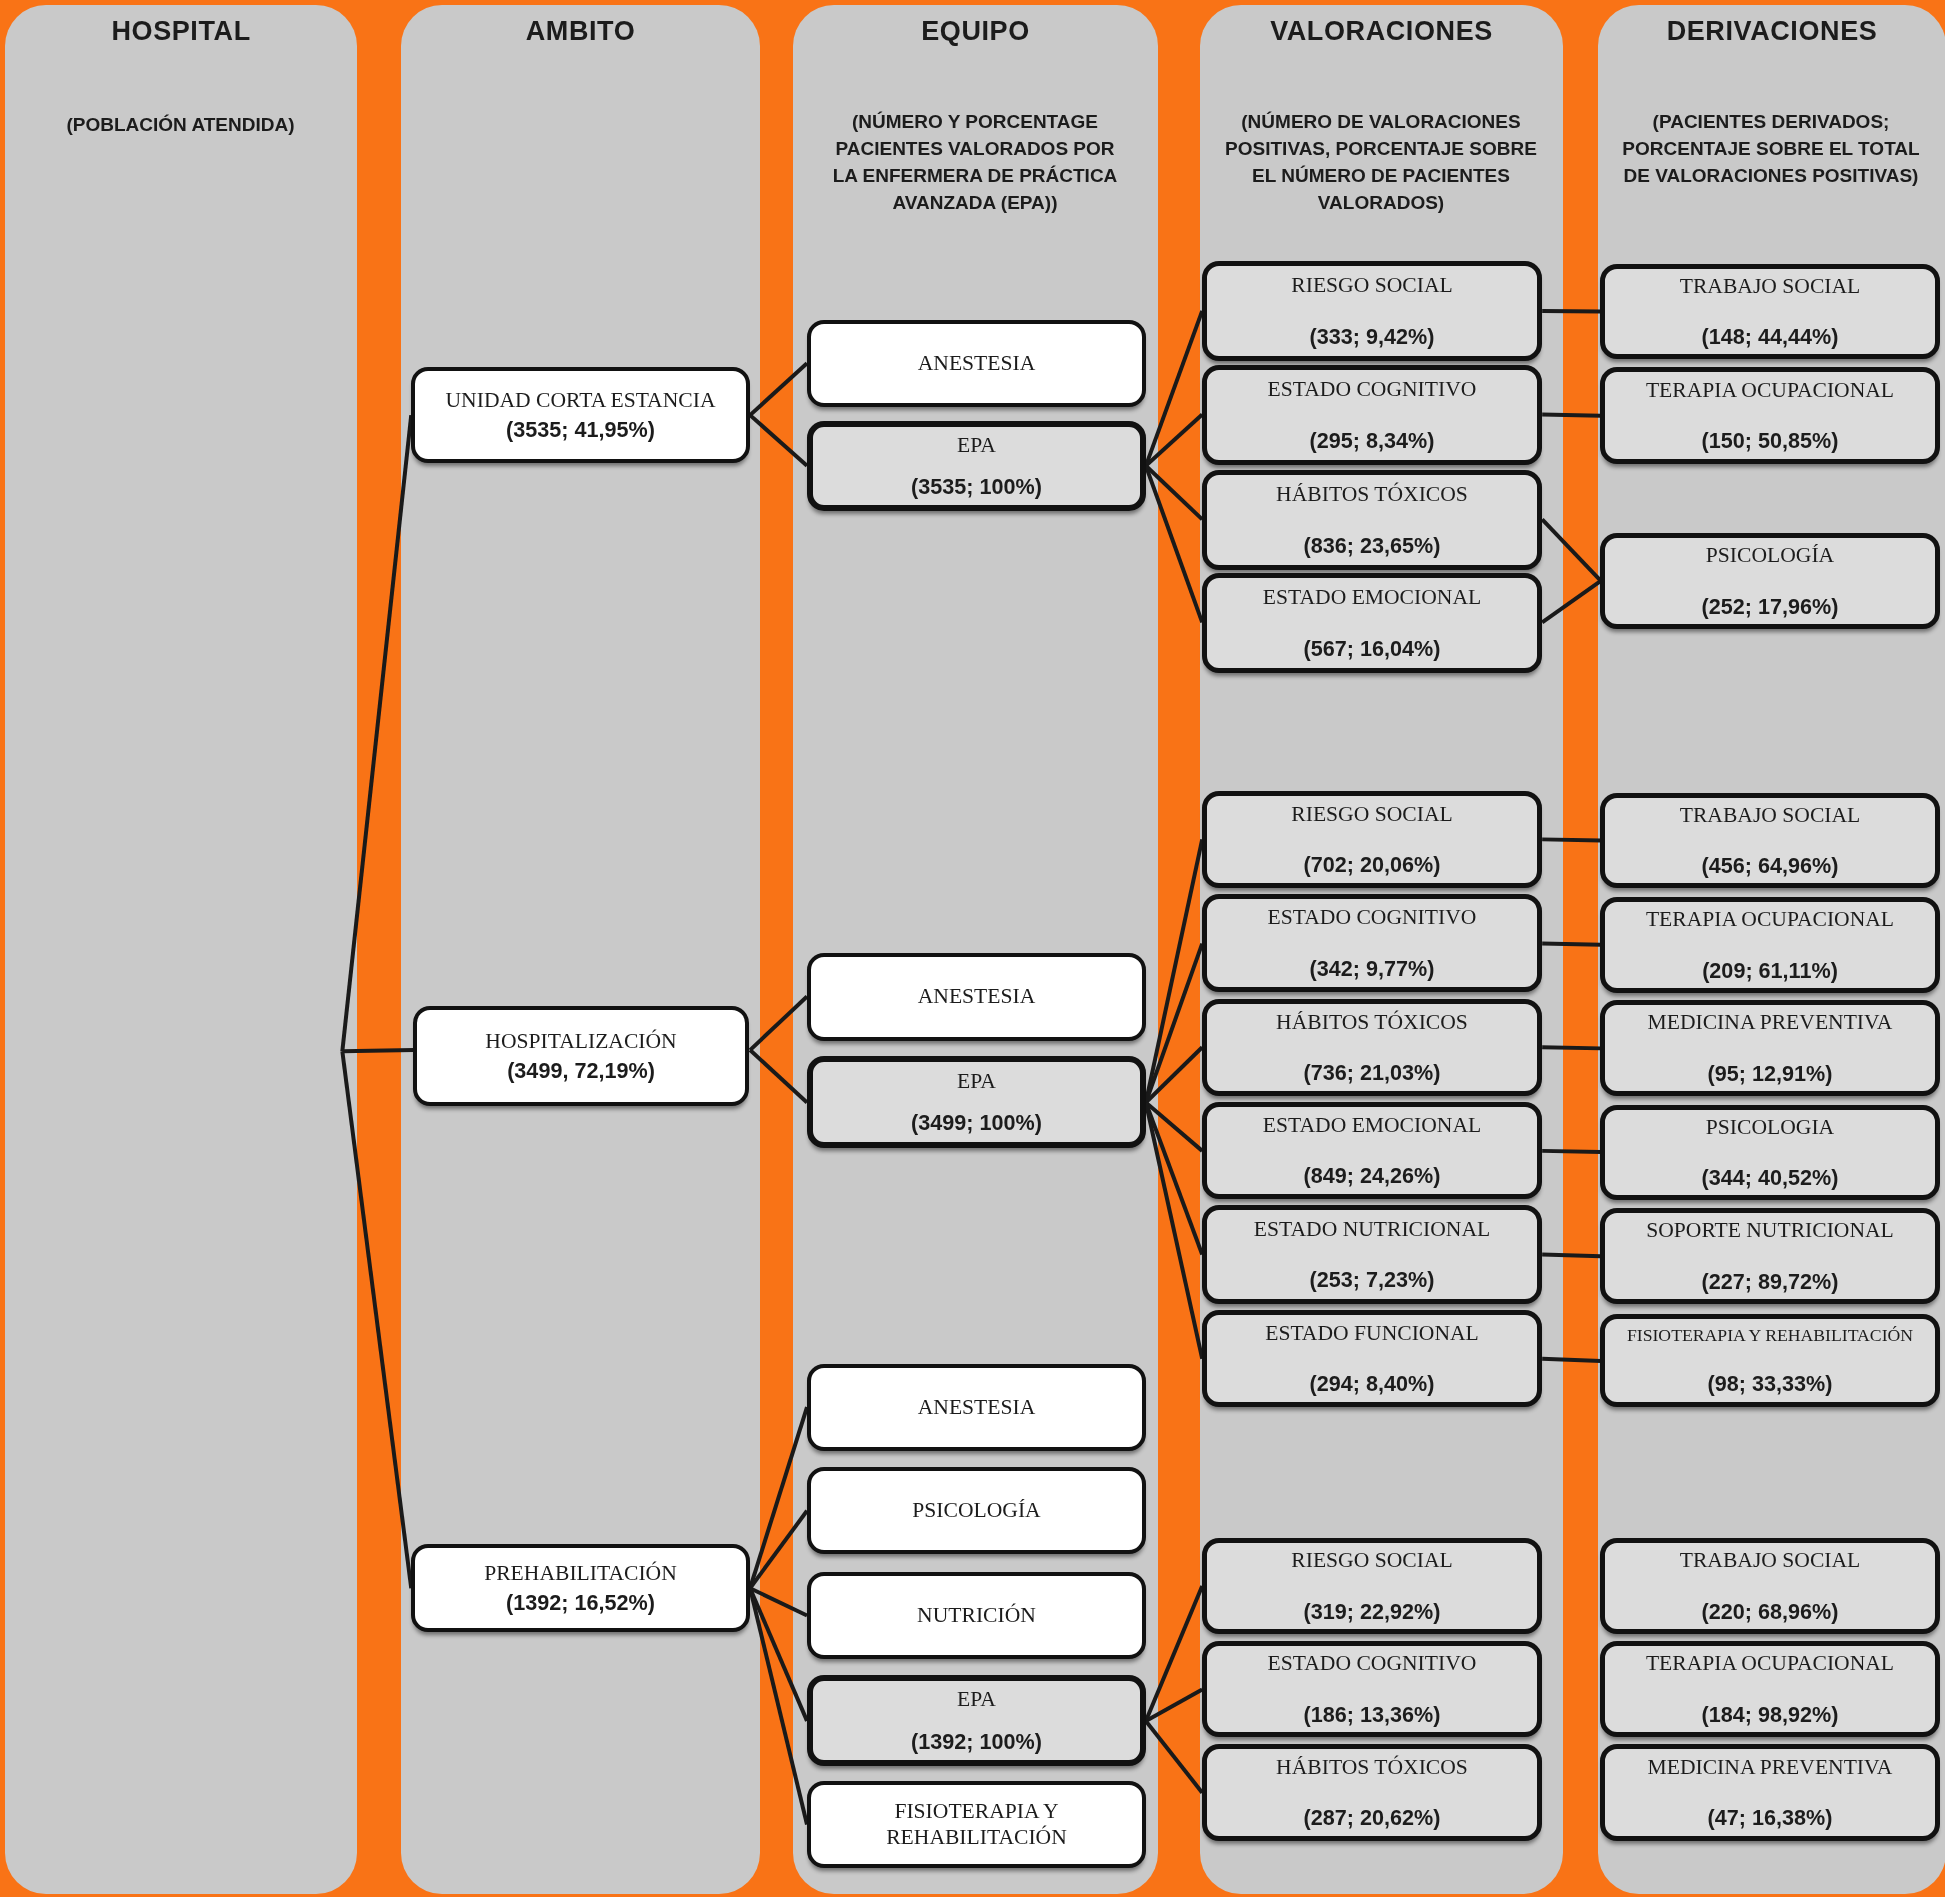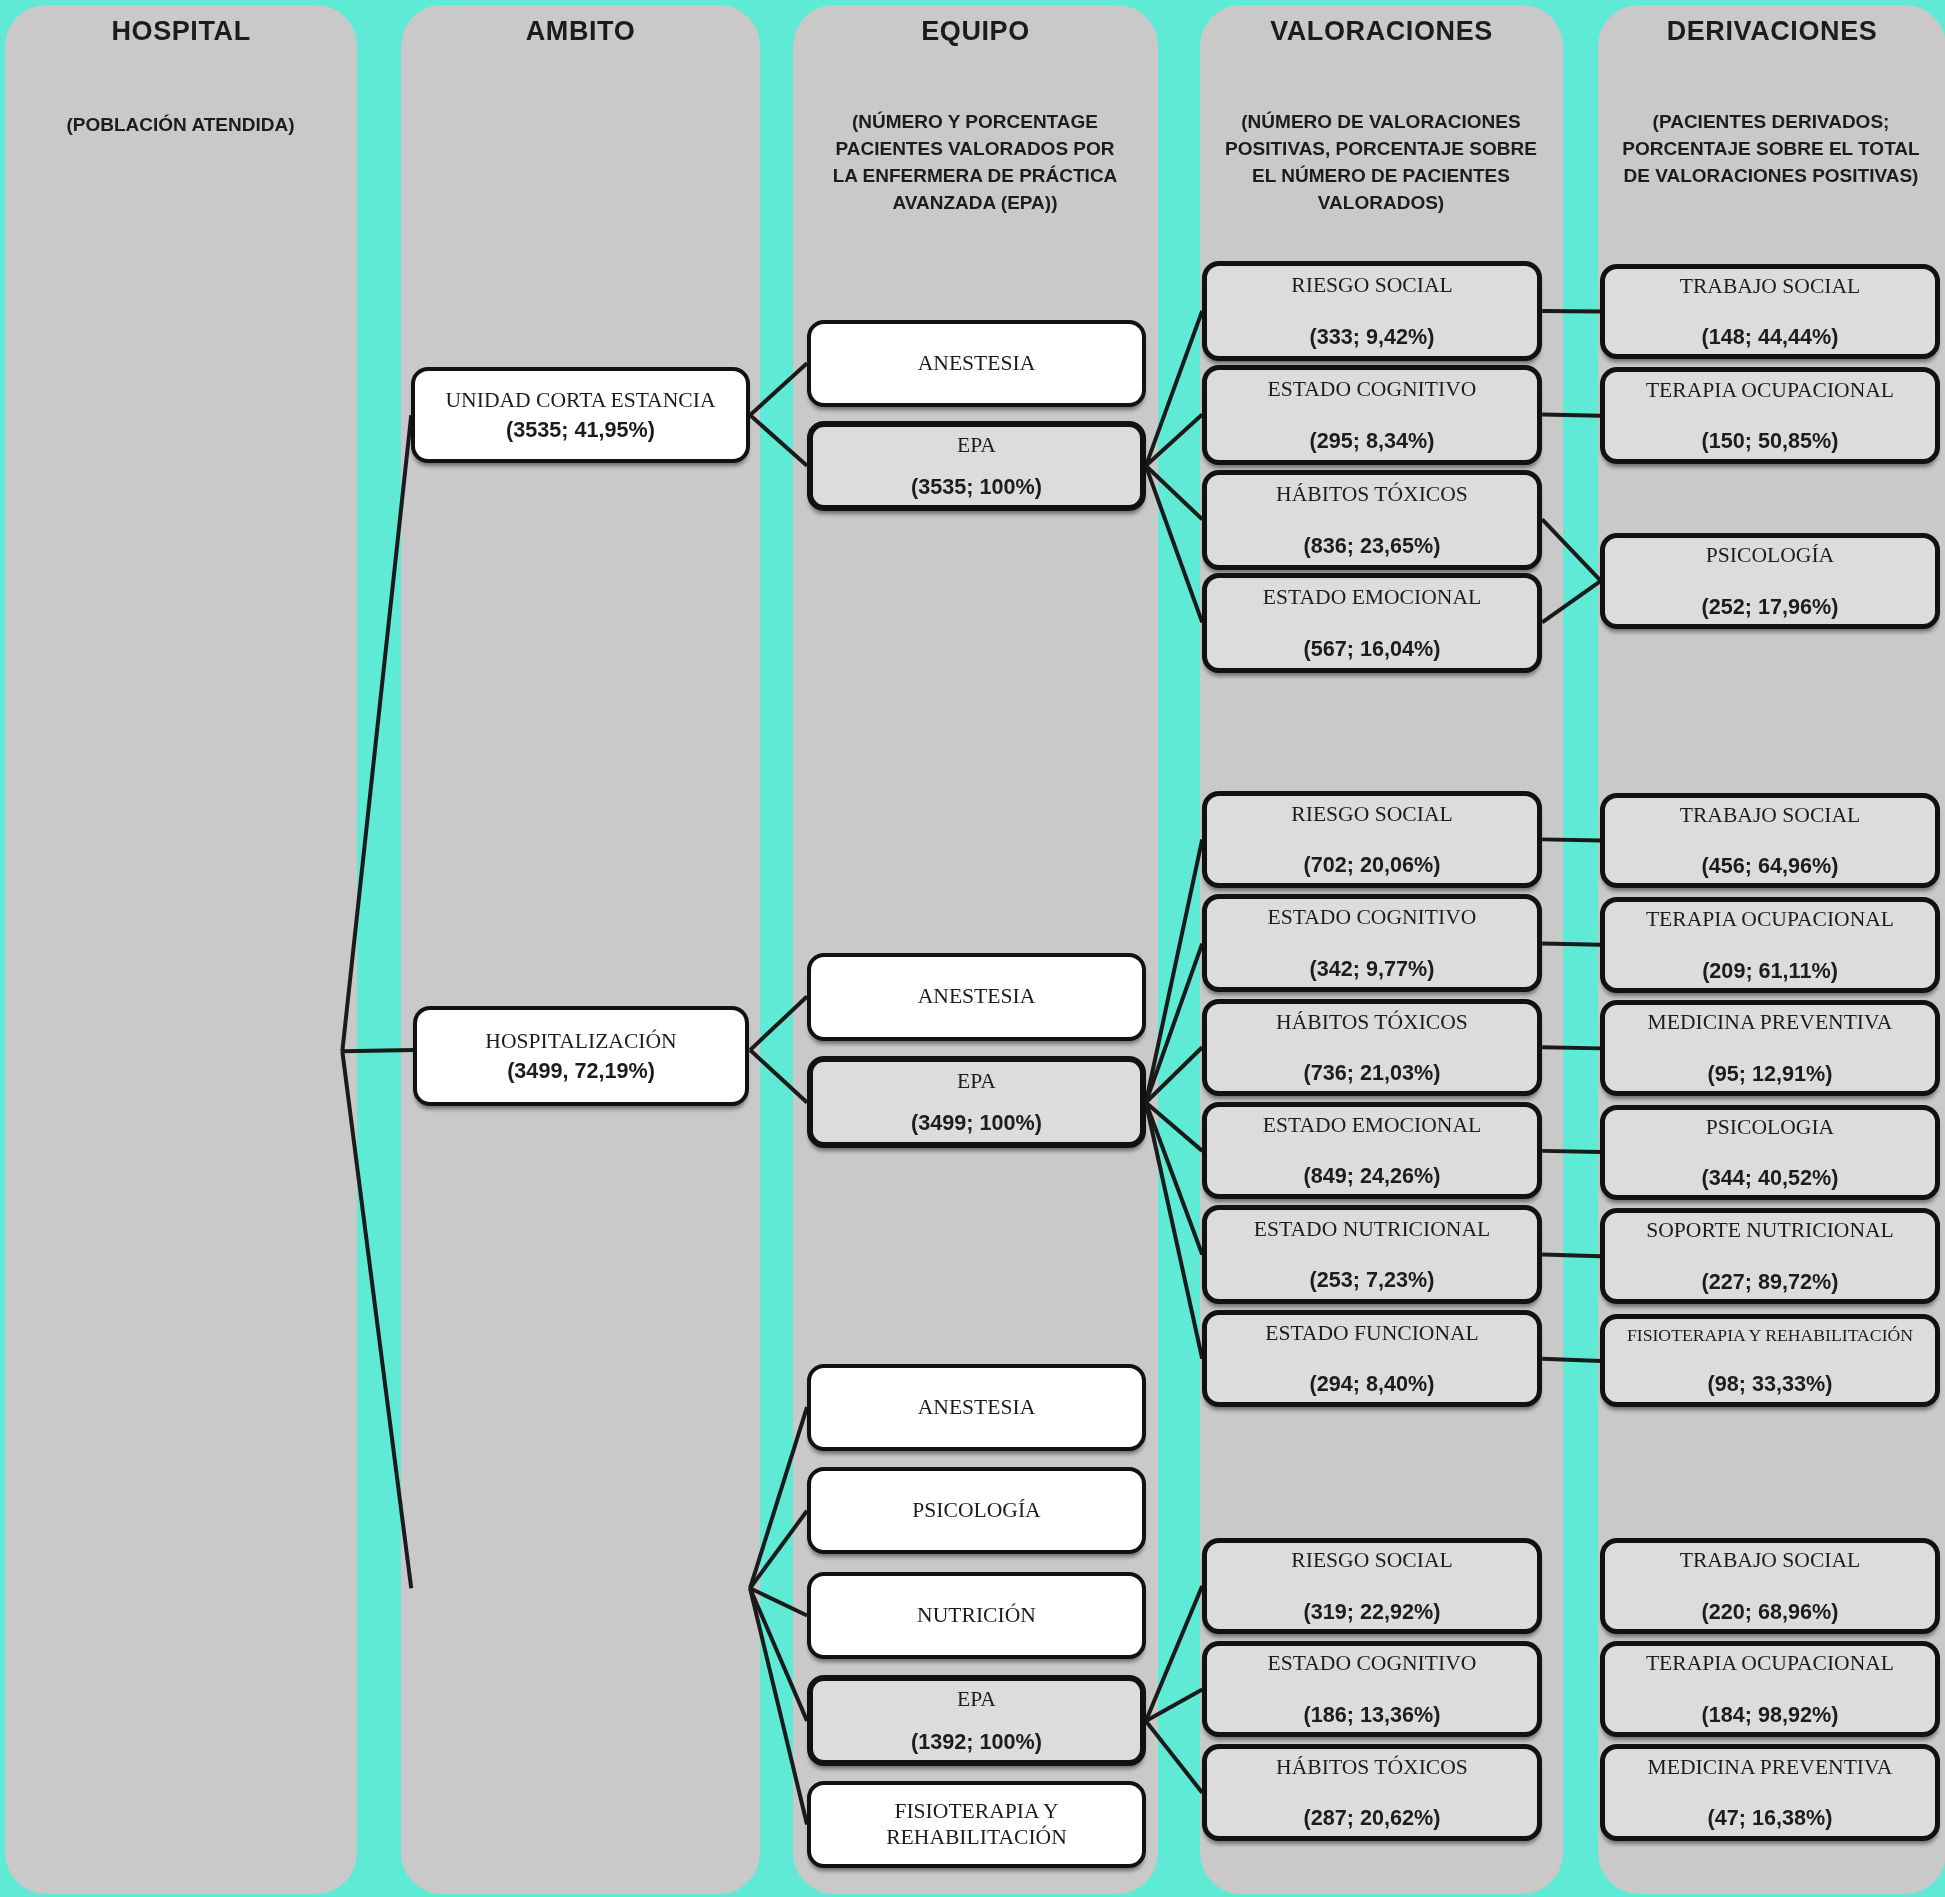--- a/index.html
+++ b/index.html
@@ -1,17 +1,17 @@
 <!DOCTYPE html>
 <html style="font-size:9px"><head>
 <meta charset="utf-8">
 <style>
   html,body { margin:0; padding:0; background:#ffffff; }
   .canvas {
-    position:relative; width:1946px; height:1898px; background:#5eead4;
+    position:relative; width:1946px; height:1898px; background:#f97316;
     font-family:"Liberation Sans", sans-serif; color:#1c1c1c;
     overflow:hidden;
   }
   .band {
     position:absolute; top:4.6px; height:1889px;
     background:#c9c9c9; border-radius:41px;
   }
   .col-title {
     position:absolute; top:16px; text-align:center;
     font-size:27px; font-weight:bold; letter-spacing:0.6px;
@@ -102,20 +102,24 @@
 
 
   <div class="node gap-sm" style="left:411px;top:367px;width:339px;height:96px;">
     <span class="lbl">UNIDAD CORTA ESTANCIA</span>
     <span class="val">(3535; 41,95%)</span>
   </div>
   <div class="node gap-sm" style="left:413px;top:1006px;width:336px;height:100px;">
     <span class="lbl">HOSPITALIZACIÓN</span>
     <span class="val">(3499, 72,19%)</span>
   </div>
+  <div class="node gap-sm" style="left:411px;top:1544px;width:339px;height:88px;">
+    <span class="lbl">PREHABILITACIÓN</span>
+    <span class="val">(1392; 16,52%)</span>
+  </div>
 
   <div class="node" style="left:807px;top:320px;width:339px;height:87px;">
     <span class="lbl">ANESTESIA</span>
   </div>
   <div class="node epa gap-md" style="left:807px;top:421px;width:339px;height:90px;">
     <span class="lbl">EPA</span>
     <span class="val">(3535; 100%)</span>
   </div>
 
   <div class="node" style="left:807px;top:953px;width:339px;height:88px;">

